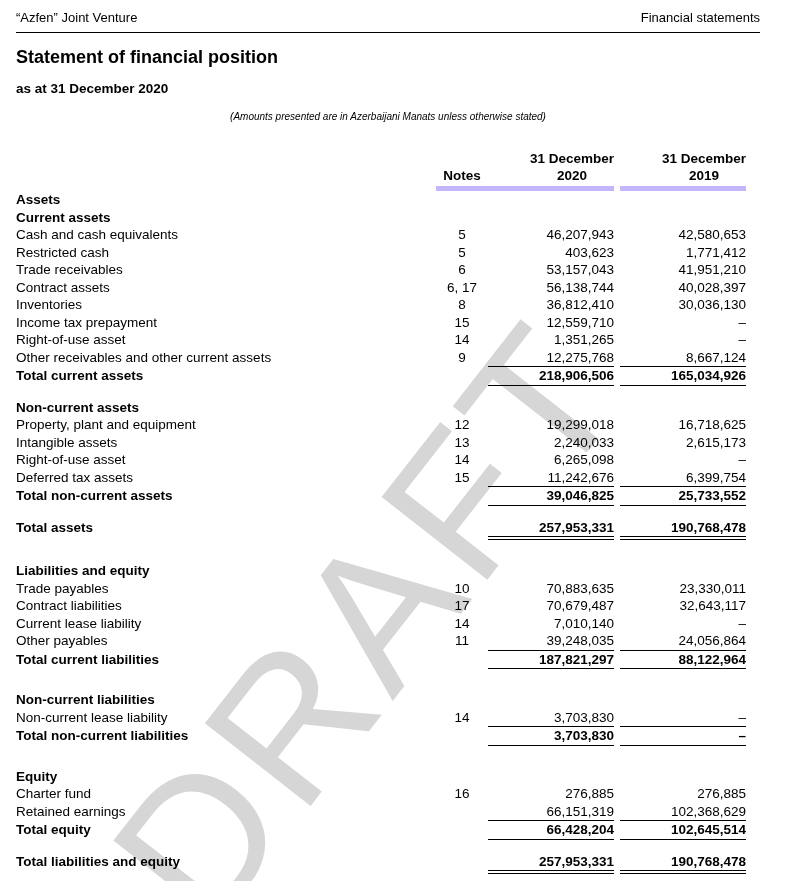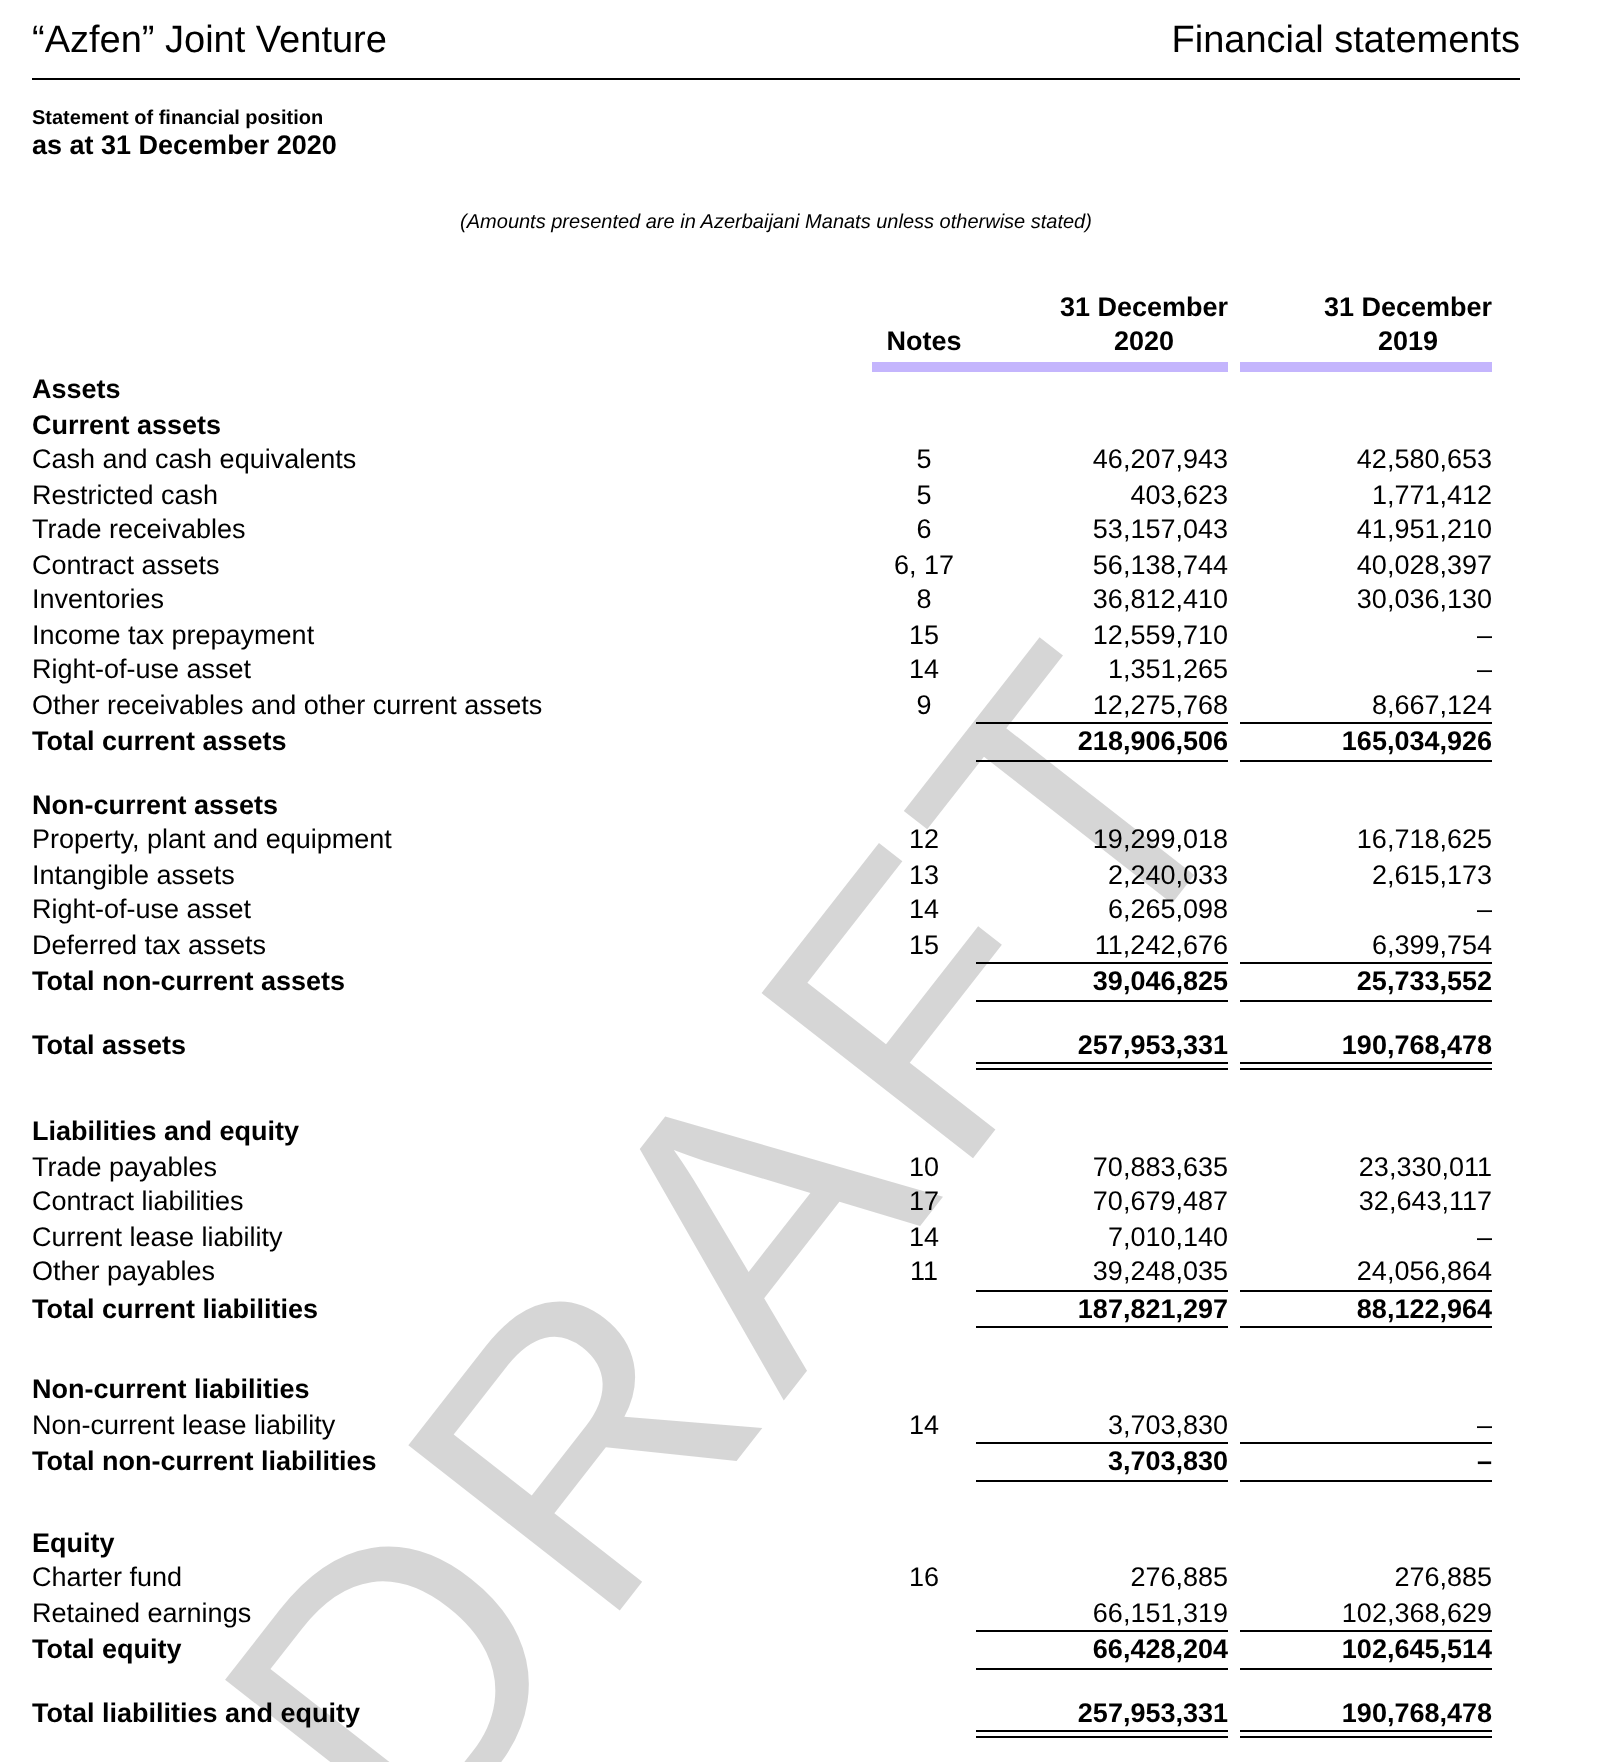--- a/index.html
+++ b/index.html
@@ -26,27 +26,27 @@
   }
   .page {
     position:relative;
     z-index:1;
     padding:6px 40px 0 16px;
   }
   .doc-header {
     display:flex;
     justify-content:space-between;
     align-items:flex-end;
-    font-size:19px;
+    font-size:13px;
     padding:4px 0 7px 0;
     border-bottom:1px solid #000;
   }
   .title-block { margin-top:14px; }
-  .stmt-title { font-size:10px; font-weight:bold; }
-  .stmt-date  { font-size:13.5px; font-weight:bold; margin-bottom:26px; }
+  .stmt-title { font-size:18px; font-weight:bold; margin-bottom:13px; }
+  .stmt-date  { font-size:13.5px; font-weight:bold; margin-bottom:15px; }
   .stmt-note  { font-size:10px; font-style:italic;text-align:center; }
 
   .fin-table { margin-top:28px; font-size:13.5px; margin-right:14px; }
   .thead { display:flex; align-items:flex-end; font-weight:bold; line-height:17px; }
   .thead .hc { border-bottom:5px solid #c4b5fd; padding-bottom:2px; }
   .hdate { display:inline-block; text-align:center; }
 
   .trow { display:flex; line-height:17.5px; }
   .c-label { flex:1 1 auto; padding-right:4px; }
   .c-notes { width:52px; text-align:center; flex:0 0 auto; }

